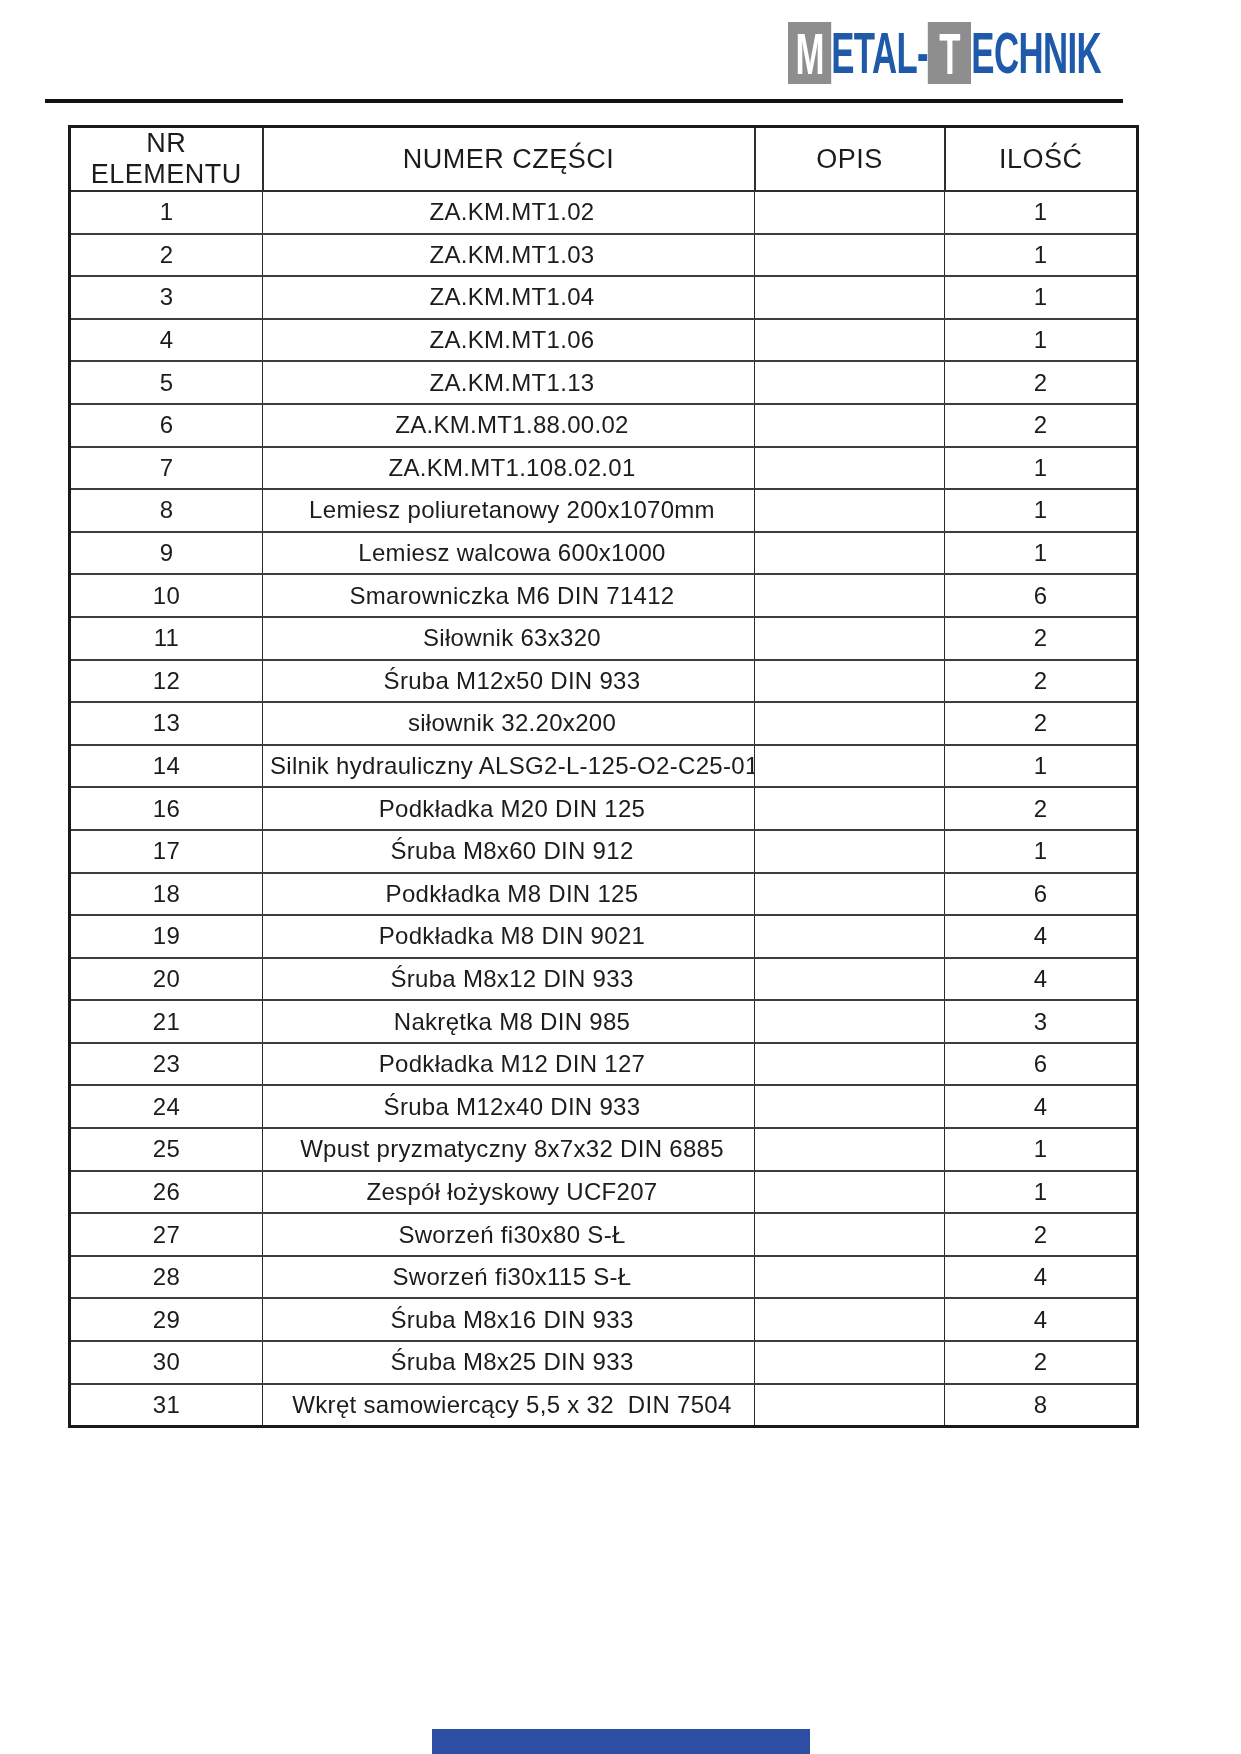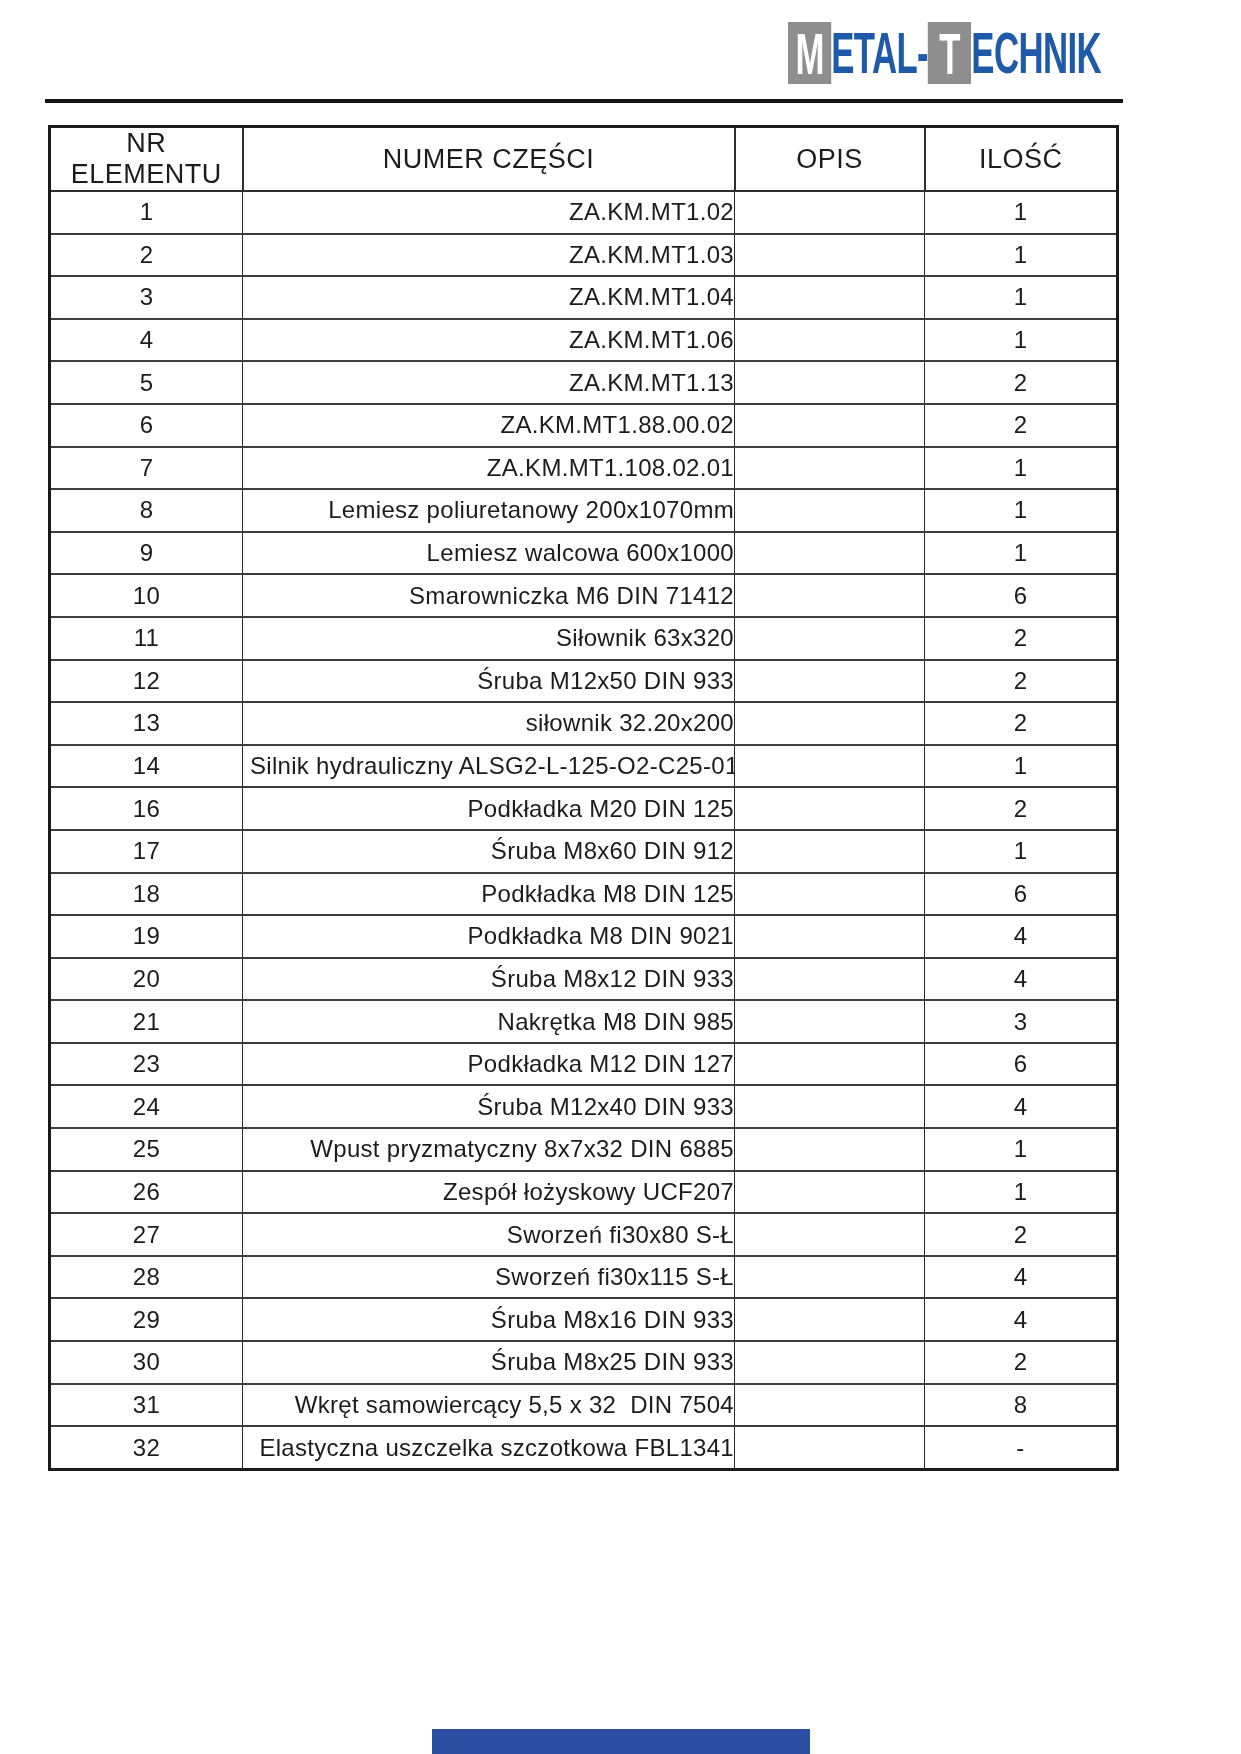--- a/index.html
+++ b/index.html
@@ -24,42 +24,42 @@
     font-weight:bold; font-size:58px; letter-spacing:-1px; line-height:62px;
   }
 
   
   .rule {
     position:absolute; left:45px; top:99px; width:1078px; height:4px; background:#121212;
   }
 
   
   table.parts {
-    position:absolute; left:48px; top:125px; width:1068px;
+    position:absolute; left:68px; top:125px; width:1068px;
     border-collapse:collapse; table-layout:fixed;
     border:3px solid #1a1a1a;
   }
   col.c-nr   { width:193px; }
   col.c-part { width:492px; }
   col.c-opis { width:190px; }
   col.c-qty  { width:193px; }
 
   th {
     height:42px; font-weight:normal; font-size:27px; letter-spacing:0.5px;
     color:#1c1c1c; text-align:center; padding:0;
     border:2px solid #2e2e2e;
   }
   td {
     height:40.6px; font-size:24px; letter-spacing:0.3px; color:#1c1c1c;
     padding:0; border:2px solid #3d3d3d;
     border-left:1.5px solid #2a2a2a; border-right:1.5px solid #2a2a2a;
     overflow:hidden;
   }
   td.nr, td.qty { text-align:center; }
-  td.part { text-align:right; padding-left:7px; white-space:pre; }
+  td.part { text-align:center; padding-left:7px; white-space:pre; }
   td.opis { }
 
   
   .footer-bar {
     position:absolute; left:432px; top:1729px; width:378px; height:25px;
   }
 </style>
 </head>
 <body>
 
@@ -292,24 +292,18 @@
       <td class="qty">2</td>
     </tr>
 
     <tr>
       <td class="nr">31</td>
       <td class="part">Wkręt samowiercący 5,5 x 32  DIN 7504</td>
       <td class="opis"></td>
       <td class="qty">8</td>
     </tr>
 
-    <tr>
-      <td class="nr">32</td>
-      <td class="part">Elastyczna uszczelka szczotkowa FBL1341</td>
-      <td class="opis"></td>
-      <td class="qty">-</td>
-    </tr>
   </tbody>
   </table>
 
   <div class="footer-bar" style="background: rgb(44, 79, 163);"></div>
 
 </div>
 
 </body></html>

